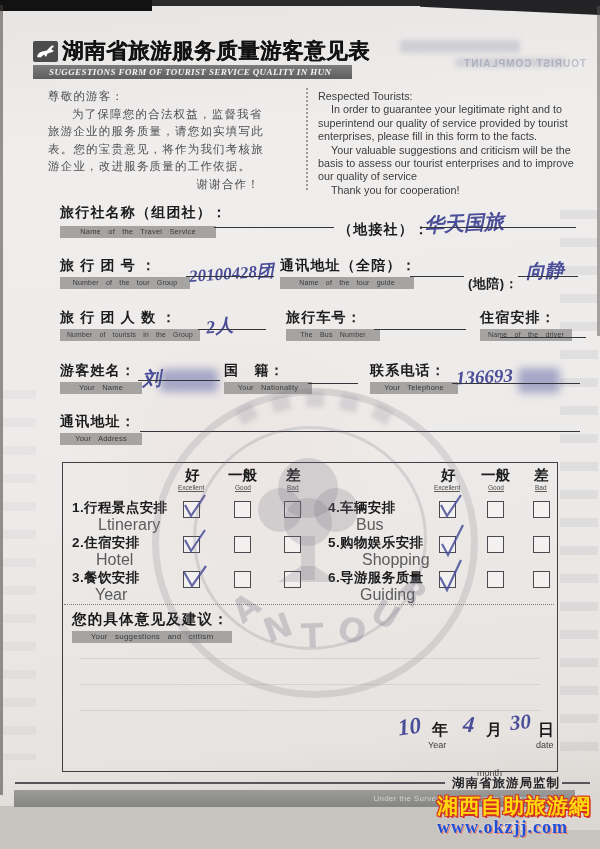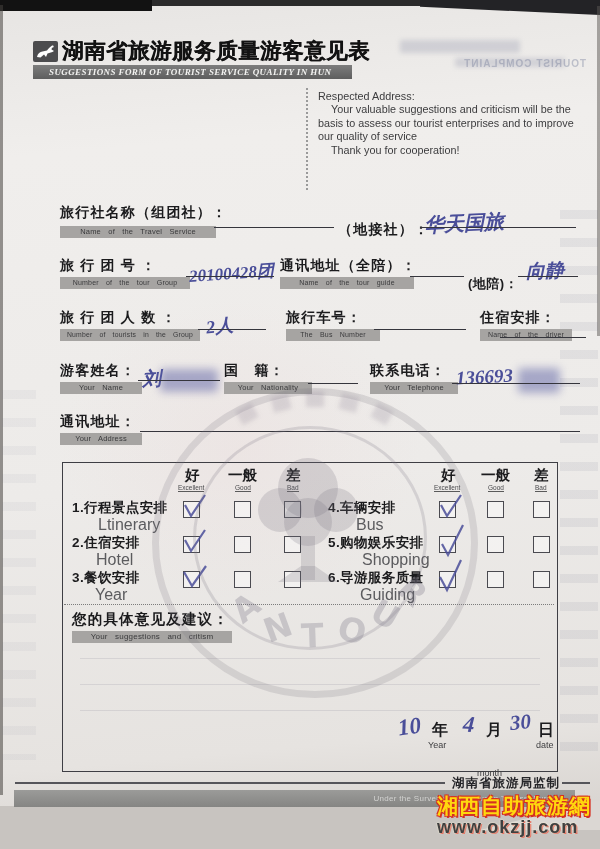--- a/index.html
+++ b/index.html
@@ -53,22 +53,22 @@
   .dateen{position:absolute;font-size:9px;color:#3e3e40;white-space:nowrap}
   
   .fline{position:absolute;border-top:2px solid #55555a}
   .sup{position:absolute;font-weight:bold;font-size:12.5px;color:#242428;letter-spacing:1px;white-space:nowrap}
   .graybar{position:absolute;left:14px;top:790px;width:561px;height:17px;
     background:linear-gradient(#9b9b99,#858583);color:#d3d3d1;font-size:8px;line-height:17px;
     text-align:right;padding-right:14px;box-sizing:border-box;letter-spacing:.3px}
   .siteName{position:absolute;left:437px;top:792px;font-size:21px;font-weight:900;color:#ffd80e;
     letter-spacing:1px;white-space:nowrap;font-family:"DejaVu Sans",sans-serif;
     text-shadow:1.5px 1.5px 0 #d63021,-1px -1px 0 #d63021,1px -1px 0 #d63021,-1px 1px 0 #d63021}
-  .siteUrl{position:absolute;left:437px;top:817px;font-size:18px;font-weight:bold;color:#404040;
-    letter-spacing:1px;white-space:nowrap;font-family:Liberation Sans, sans-serif;
+  .siteUrl{position:absolute;left:437px;top:817px;font-size:18px;font-weight:bold;color:#1d4ed8;
+    letter-spacing:1px;white-space:nowrap;font-family:Liberation Serif, serif;
     text-shadow:0 0 2px #fdf6da,1.2px 1.2px 0 #e0695a}
   
   .stampO{position:absolute;left:152px;top:388px;width:312px;height:296px;border-radius:50%;
     border:7px solid rgba(124,118,132,.20);pointer-events:none}
   .stampI{position:absolute;left:193px;top:426px;width:228px;height:218px;border-radius:50%;
     border:3px solid rgba(124,118,132,.22);pointer-events:none}
   .arcL{position:absolute;font-size:33px;font-weight:900;color:rgba(112,106,124,.28);
     font-family:"DejaVu Sans",sans-serif;pointer-events:none}
   .wblob{position:absolute;background:rgba(118,112,128,.20);filter:blur(2px)}
   
@@ -104,23 +104,32 @@
       <path d="M4 16 C5 12 7 11 9.5 10.5 L14 9.5 C15.5 7.5 17 5.5 19.5 4.5 L18.5 8.5 L21 10 C19 11.5 16.5 11.5 14.5 12.5 L13 16 L11 13.5 L7.5 16.5 Z" fill="#fefefe"></path>
       <circle cx="19.6" cy="5.6" r="1.1" fill="#fefefe"></circle>
     </svg>
   </div>
   <div class="title">湖南省旅游服务质量游客意见表</div>
   <div class="subbar">SUGGESTIONS FORM OF TOURIST SERVICE QUALITY IN HUN</div>
   <div class="bleedTxt">TOURIST COMPLAINT</div>
   <div class="ghostblob" style="left:400px;top:40px;width:120px;height:13px"></div>
   <div class="ghostblob" style="left:455px;top:58px;width:110px;height:9px"></div>
 
+  <div class="introCn">
+    <div>尊敬的游客：</div>
+    <div class="ind">为了保障您的合法权益，监督我省</div>
+    <div>旅游企业的服务质量，请您如实填写此</div>
+    <div>表。您的宝贵意见，将作为我们考核旅</div>
+    <div>游企业，改进服务质量的工作依据。</div>
+    <div class="rgt">谢谢合作！</div>
+  </div>
   <div class="dotdiv"></div>
   <div class="introEn">
-    <div>Respected Address:</div>
+    <div>Respected Tourists:</div>
+    <div class="ind">In order to guarantee your legitimate right and to superintend our quality of service provided by tourist enterprises, please fill in this form to the facts.</div>
     <div class="ind">Your valuable suggestions and criticism will be the basis to assess our tourist enterprises and to improve our quality of service</div>
     <div class="ind">Thank you for cooperation!</div>
   </div>
 
   <div class="lbl" style="left:60px;top:204px">旅行社名称（组团社）：</div>
   <div class="enbox" style="left:60px;top:226px;width:148px">Name of the Travel Service</div>
   <div class="ul" style="left:214px;top:227px;width:120px"></div>
   <div class="lbl" style="left:338px;top:221px">（地接社）：</div>
   <div class="hand" style="left:424px;top:210px;font-size:20px;transform:rotate(-3deg)">华天国旅</div>
   <div class="ul" style="left:420px;top:227px;width:156px"></div>

